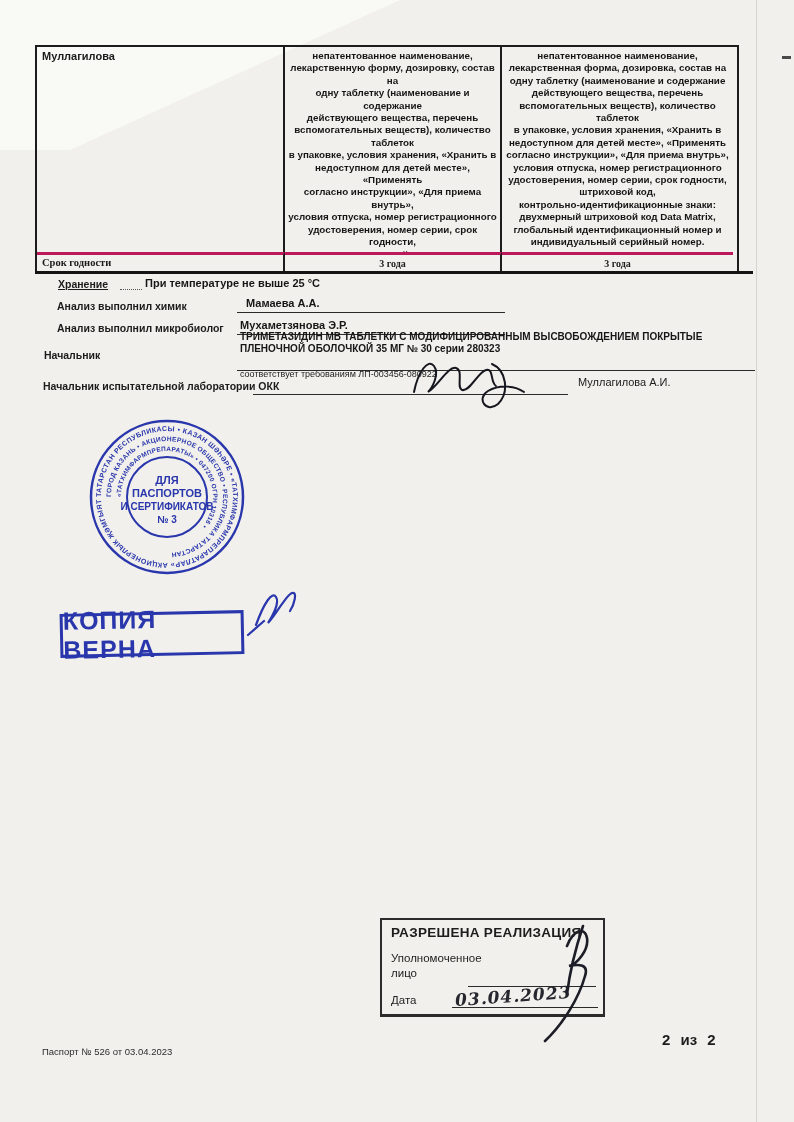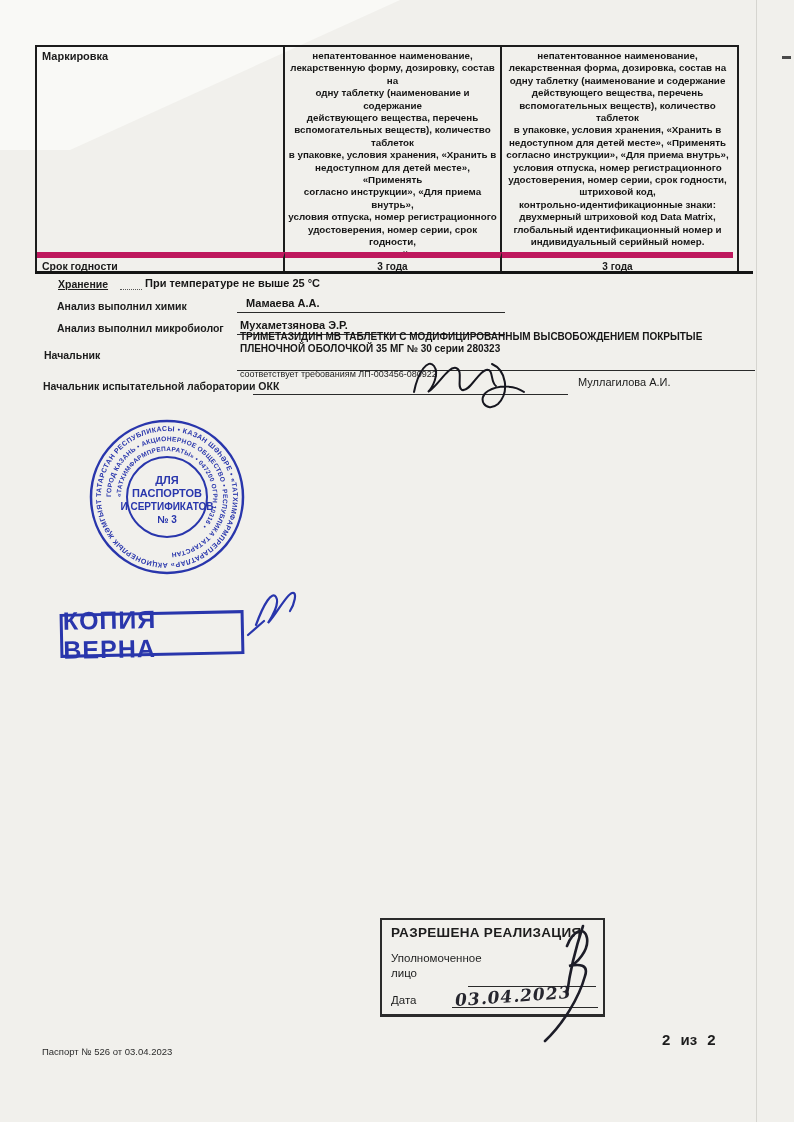--- a/index.html
+++ b/index.html
@@ -18,21 +18,21 @@
     clip-path:polygon(0 0, 400px 0, 70px 150px, 0 150px);}
   #scan-edge-line{left:756px;top:0;width:1px;height:1122px;background:#d6d5d0;}
   #scan-dash{left:782px;top:56px;width:9px;height:3px;background:#4a4a4a;}
 
   
   #spec-table{left:35px;top:45px;width:700px;height:227px;
     border:2px solid #1c1c1c;border-bottom:none;
     display:grid;grid-template-columns:248px 217px 231px;grid-template-rows:205px 20px;}
   .cell{border-right:2px solid #1c1c1c;overflow:hidden;}
   .cell:nth-child(3n){border-right:none;}
-  .cell.r2{border-top:6px solid #be185d;}
+  .cell.r2{border-top:3px solid #be185d;font-family:Liberation Serif, serif;}
   .cell-label{font-weight:bold;font-size:11px;padding:3px 0 0 5px;}
   .cell-body{font-weight:bold;font-size:9.8px;line-height:12.4px;text-align:center;
     white-space:pre-line;padding-top:3px;color:#161616;}
   .cell-shelf{font-weight:bold;font-size:10.5px;padding:2px 0 0 5px;}
   .cell-years{font-weight:bold;font-size:10px;text-align:center;padding-top:3px;}
   #table-bottom-line{left:35px;top:271px;width:718px;height:3px;background:#141414;}
 
   
   .row-label{font-weight:bold;font-size:10.5px;color:#1b1b1b;}
   .row-value{font-weight:bold;font-size:11px;color:#161616;}
@@ -73,21 +73,21 @@
 <body>
 
 <div id="page">
 
   <div class="abs" id="scan-triangle"></div>
   <div class="abs" id="scan-edge-line"></div>
   <div class="abs" id="scan-dash"></div>
 
   <div class="abs" id="spec-table">
     <div class="cell">
-      <div class="cell-label">Маркировка</div>
+      <div class="cell-label">Муллагилова</div>
     </div>
     <div class="cell">
       <div class="cell-body">непатентованное наименование,
 лекарственную форму, дозировку, состав на
 одну таблетку (наименование и содержание
 действующего вещества, перечень
 вспомогательных веществ), количество
 таблеток
 в упаковке, условия хранения, «Хранить в
 недоступном для детей месте», «Применять

